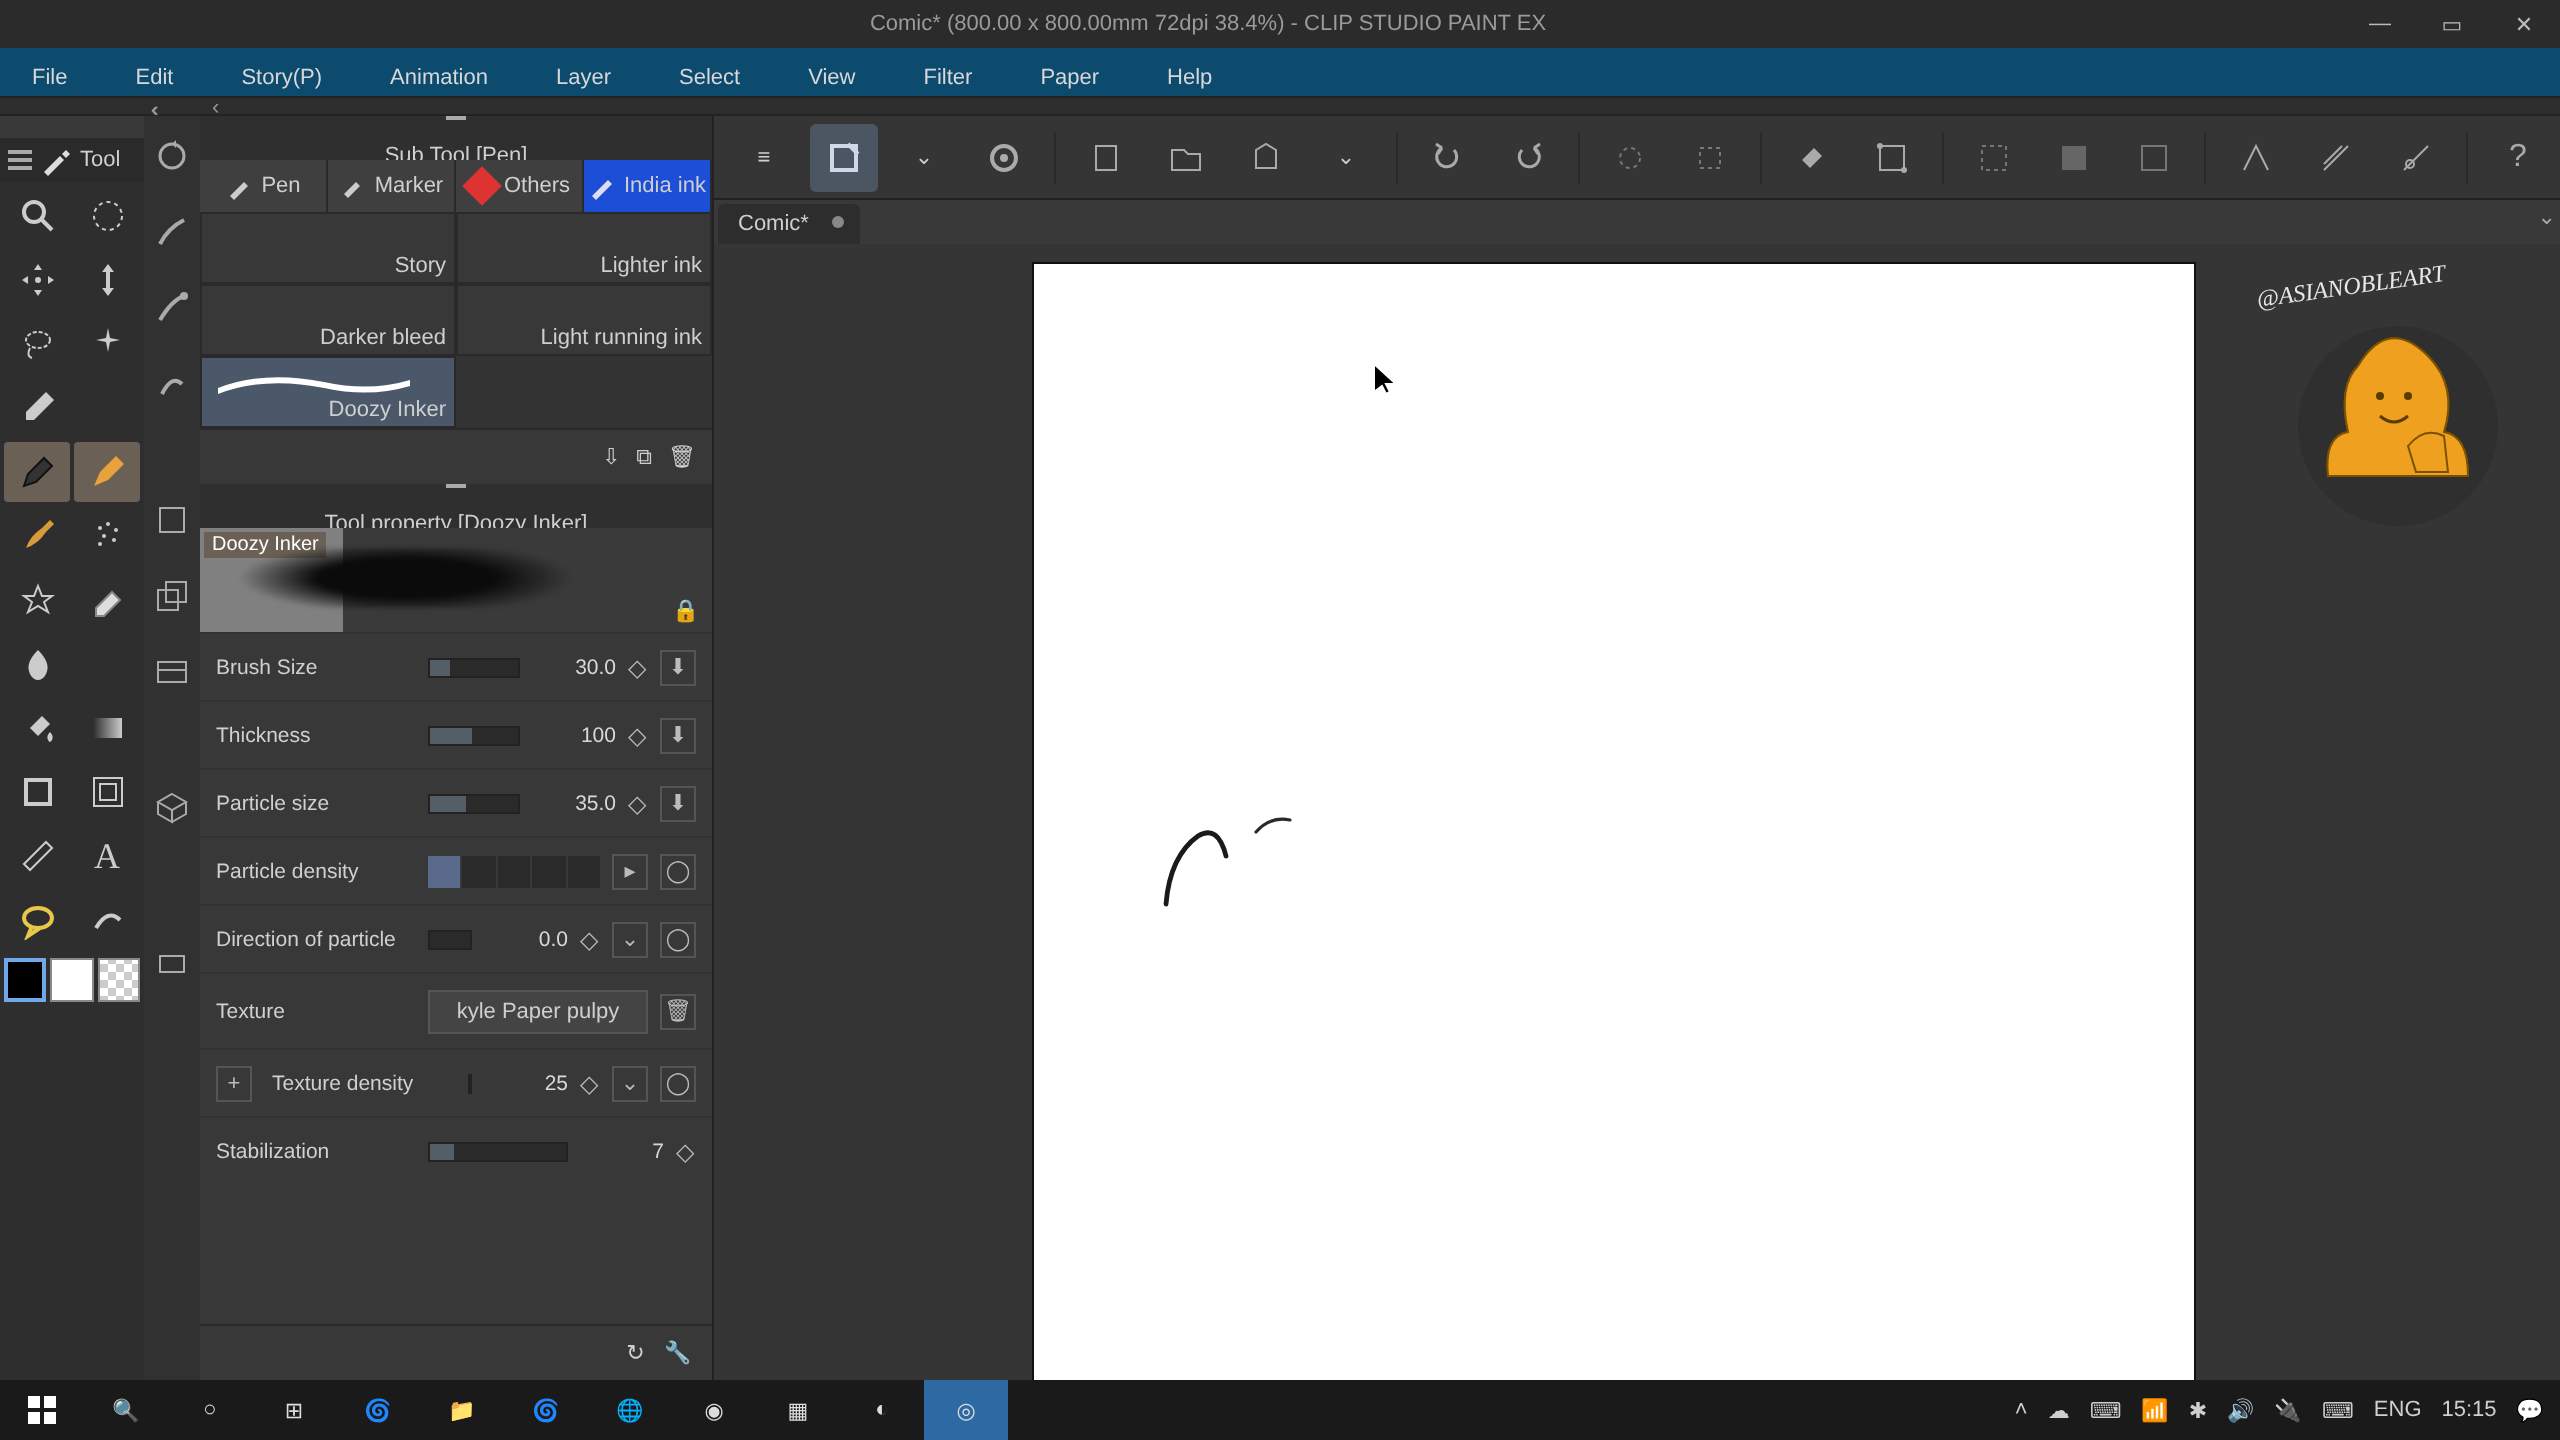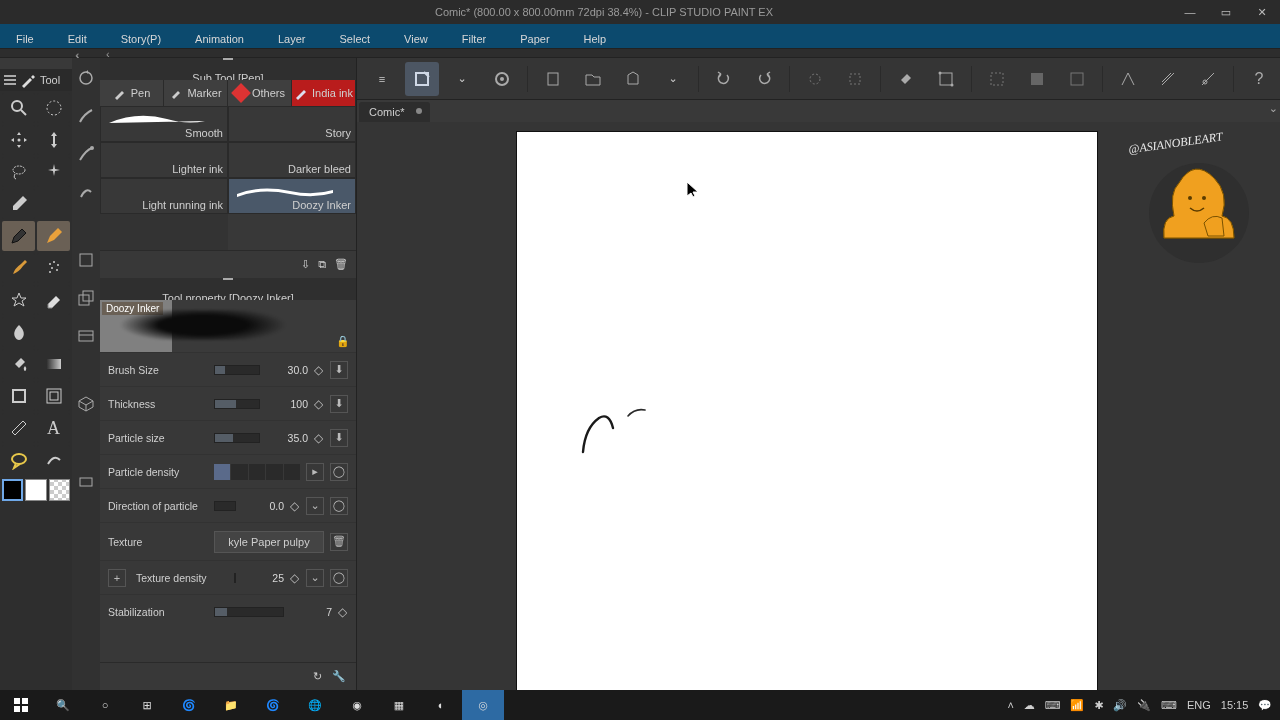--- a/index.html
+++ b/index.html
@@ -23,21 +23,21 @@
 .toolcell.active { background:#6a6055; }
 .toolcell svg, .toolcell .ico { width:20px; height:20px; }
 .swatchrow { display:flex; gap:2px; padding:2px; }
 .swatch { width:22px; height:22px; border:1px solid #888; }
 .midcol { width:40px; background:#313131; display:flex; flex-direction:column; align-items:center; gap:10px; padding-top:6px; }
 .midcol .mbtn { width:28px; height:28px; display:flex; align-items:center; justify-content:center; }
 .subpanel { width:260px; background:#383838; display:flex; flex-direction:column; border-right:1px solid #222; }
 .subpanel .panelhdr { height:22px; background:#2f2f2f; display:flex; align-items:center; padding:0 6px; gap:6px;flex-direction:column; }
 .subpanel .tabs { height:26px; display:flex; }
 .subpanel .tab { flex:1; display:flex; align-items:center; justify-content:center; gap:4px; background:#3f3f3f; border-right:1px solid #2a2a2a; }
-.subpanel .tab.active { background:#b91c1c; }
+.subpanel .tab.active { background:#1d4ed8; }
 .subtoolgrid { display:grid; grid-template-columns:1fr 1fr; }
 .subtoolcell { height:36px; border:1px solid #2a2a2a; display:flex; align-items:flex-end; justify-content:flex-end; padding:2px 4px; font-size:10px; color:#ccc; position:relative; }
 .subtoolcell.sel { background:#4a5869; }
 .subtoolcell .swoosh { position:absolute; left:6px; top:6px; right:6px; height:14px; }
 .subtoolfoot { height:28px; display:flex; align-items:center; justify-content:flex-end; gap:8px; padding:0 8px; border-top:1px solid #2a2a2a; }
 .proppanel { flex:1; display:flex; flex-direction:column; }
 .proppanel .panelhdr { height:22px; background:#2f2f2f; display:flex; align-items:center; padding:0 6px; gap:6px; }
 .proppanel .preview { height:52px; background:linear-gradient(to right,#808080 0%,#808080 28%,#3a3a3a 28%); position:relative; }
 .proppanel .preview .lbl { position:absolute; left:2px; top:2px; background:#6a6055; color:#fff; padding:1px 4px; font-size:10px; }
 .proppanel .preview .stroke { position:absolute; left:14px; top:10px; right:20px; height:30px; background: radial-gradient(ellipse 50% 80% at 40% 50%, #0b0b0b 0%, #0b0b0b 40%, transparent 75%); filter:blur(1px); }
@@ -335,26 +335,20 @@
       <div class="tab active">
           <svg width="14" height="14" viewBox="0 0 14 14">
             <path d="M2 12 L10 4 L12 6 L4 14Z" fill="#dde"></path>
           </svg>
           <span>India ink</span>
         </div>
     </div>
 
     <div class="subtoolgrid">
       <div class="subtoolcell">
-        <svg class="swoosh" viewBox="0 0 100 14">
-            <path d="M2 10 Q30 -2 60 6 Q80 12 98 8" fill="#fff"></path>
-          </svg>
-        <span>Smooth</span>
-        </div>
-      <div class="subtoolcell">
           <span>Story</span>
         </div>
       <div class="subtoolcell">
           <span>Lighter ink</span>
         </div>
       <div class="subtoolcell">
           <span>Darker bleed</span>
         </div>
       <div class="subtoolcell">
           <span>Light running ink</span>

